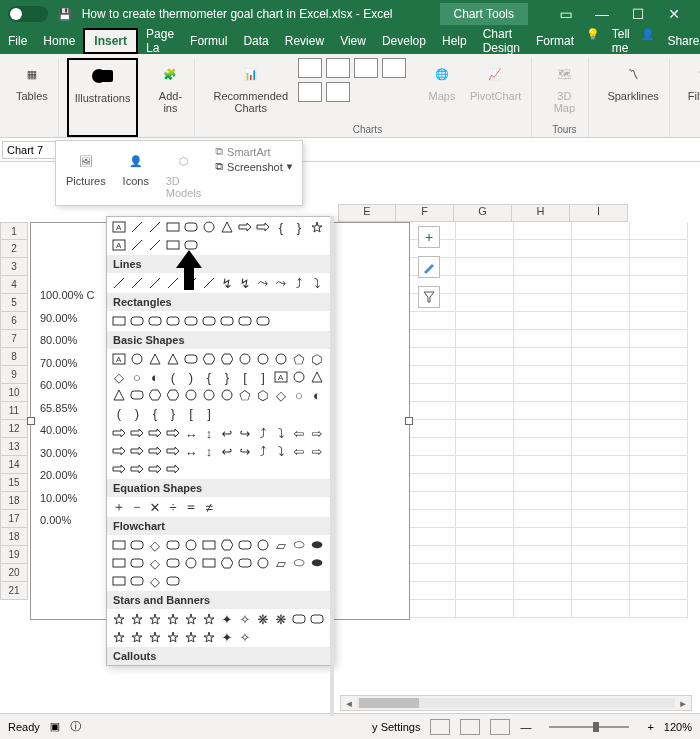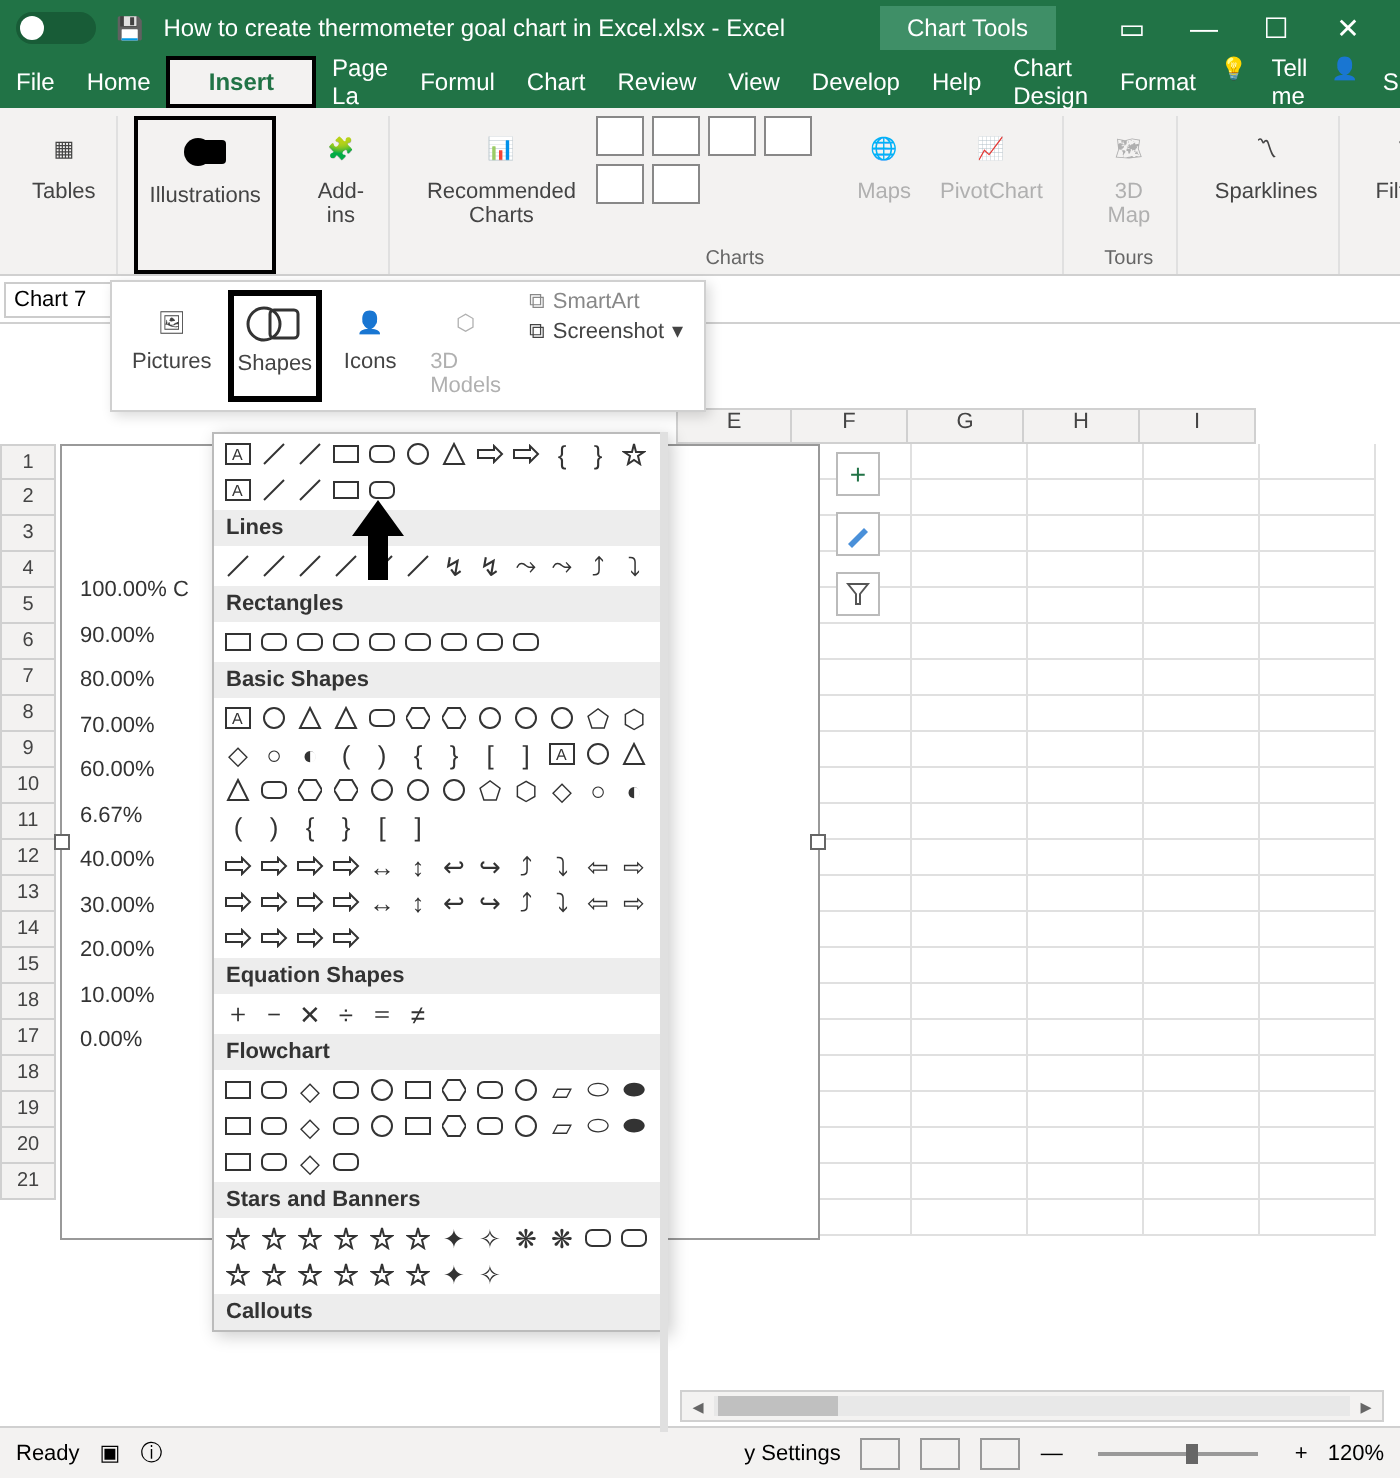--- a/index.html
+++ b/index.html
@@ -6,21 +6,21 @@
   body { width: 700px; height: 739px; background: #fff; overflow: hidden; font-size: 11px; }
   .titlebar { height: 28px; background: #217346; color: #fff; display: flex; align-items: center; padding: 0 8px; }
   .titlebar .autosave { width: 40px; height: 16px; background: #185c37; border-radius: 8px; margin-right: 10px; position: relative; }
   .titlebar .autosave::after { content: ""; position: absolute; width: 12px; height: 12px; background: #fff; border-radius: 50%; left: 2px; top: 2px; }
   .titlebar .title-text { flex: 1; font-size: 12px; }
   .titlebar .chart-tools { background: #3f8f67; padding: 4px 14px; margin-right: 20px; font-size: 12px; }
   .titlebar .win-btn { width: 36px; text-align: center; font-size: 14px; }
   .menubar { height: 26px; background: #217346; color: #fff; display: flex; align-items: stretch; }
   .menubar .tab { padding: 4px 8px; font-size: 12px; cursor: pointer; display: flex; align-items: center; }
   .menubar .tab.active { background: #f3f2f1; color: #217346; font-weight: 600; }
-  .menubar .insert-box { border: 2px solid #000; padding: 2px 19px; text-align: center; }
+  .menubar .insert-box { border: 2px solid #000; padding: 2px 9px; text-align: center; }
   .menubar .spacer { flex: 1; }
   .menubar .bulb { margin: 0 4px; }
   .ribbon { background: #f3f2f1; border-bottom: 1px solid #d0d0d0; padding: 4px 6px 0 6px; display: flex; gap: 8px; height: 84px; }
   .ribbon-group { display: flex; flex-direction: column; align-items: center; border-right: 1px solid #e0e0e0; padding: 0 6px; }
   .ribbon-group:last-child { border-right: none; }
   .ribbon-btn { display: flex; flex-direction: column; align-items: center; gap: 2px; color: #444; padding: 2px 4px; }
   .ribbon-btn.dim { color: #b0b0b0; }
   .ribbon-icon { width: 28px; height: 28px; display: flex; align-items: center; justify-content: center; }
   .ribbon-label { font-size: 11px; line-height: 1.1; text-align: center; }
   .group-label { font-size: 10px; color: #666; margin-top: auto; padding: 2px 0; }
@@ -83,21 +83,21 @@
   <span class="win-btn">☐</span>
   <span class="win-btn">✕</span>
 </div>
 
 <div class="menubar">
   <div class="tab">File</div>
   <div class="tab">Home</div>
   <div class="tab active insert-box">Insert</div>
   <div class="tab">Page La</div>
   <div class="tab">Formul</div>
-  <div class="tab">Chart</div>
+  <div class="tab">Data</div>
   <div class="tab">Review</div>
   <div class="tab">View</div>
   <div class="tab">Develop</div>
   <div class="tab">Help</div>
   <div class="tab">Chart Design</div>
   <div class="tab">Format</div>
   <span class="bulb">💡</span>
   <div class="tab">Tell me</div>
   <div class="spacer"></div>
   <span class="bulb">👤</span>
@@ -181,29 +181,20 @@
 </div>
 
 <div class="namebox-row">
   <input class="namebox" value="Chart 7" style="">
 </div>
 
 <div class="sub-ribbon">
   <div class="sub-btn">
     <div class="sub-icon">🖼</div>
     <div>Pictures</div>
-  </div>
-  <div class="sub-btn shapes-box">
-    <div class="sub-icon">
-      <svg width="30" height="24" viewBox="0 0 30 24" stroke="#333" fill="none" stroke-width="1.5">
-          <circle cx="10" cy="12" r="8"></circle>
-          <rect x="13" y="5" width="14" height="14" rx="2"></rect>
-        </svg>
-    </div>
-    <div>Shapes</div>
   </div>
   <div class="sub-btn">
     <div class="sub-icon">👤</div>
     <div>Icons</div>
   </div>
   <div class="sub-btn dim">
     <div class="sub-icon">⬡</div>
     <div style="white-space:pre">3D
 Models</div>
   </div>
@@ -288,21 +279,21 @@
     <div class="handle" style="left:-4px;top:50%;margin-top:-4px"></div>
     <div class="handle" style="right:-4px;top:50%;margin-top:-4px"></div>
   </div>
 
   <div class="percents" id="percents">
       <div>100.00%  C</div>
       <div>90.00%</div>
       <div>80.00%</div>
       <div>70.00%</div>
       <div>60.00%</div>
-      <div>6.67%</div>
+      <div>65.85%</div>
       <div>40.00%</div>
       <div>30.00%</div>
       <div>20.00%</div>
       <div>10.00%</div>
       <div>0.00%</div>
     </div>
 
   <div class="float-btns">
     <div class="float-btn">+</div>
     <div class="float-btn">

